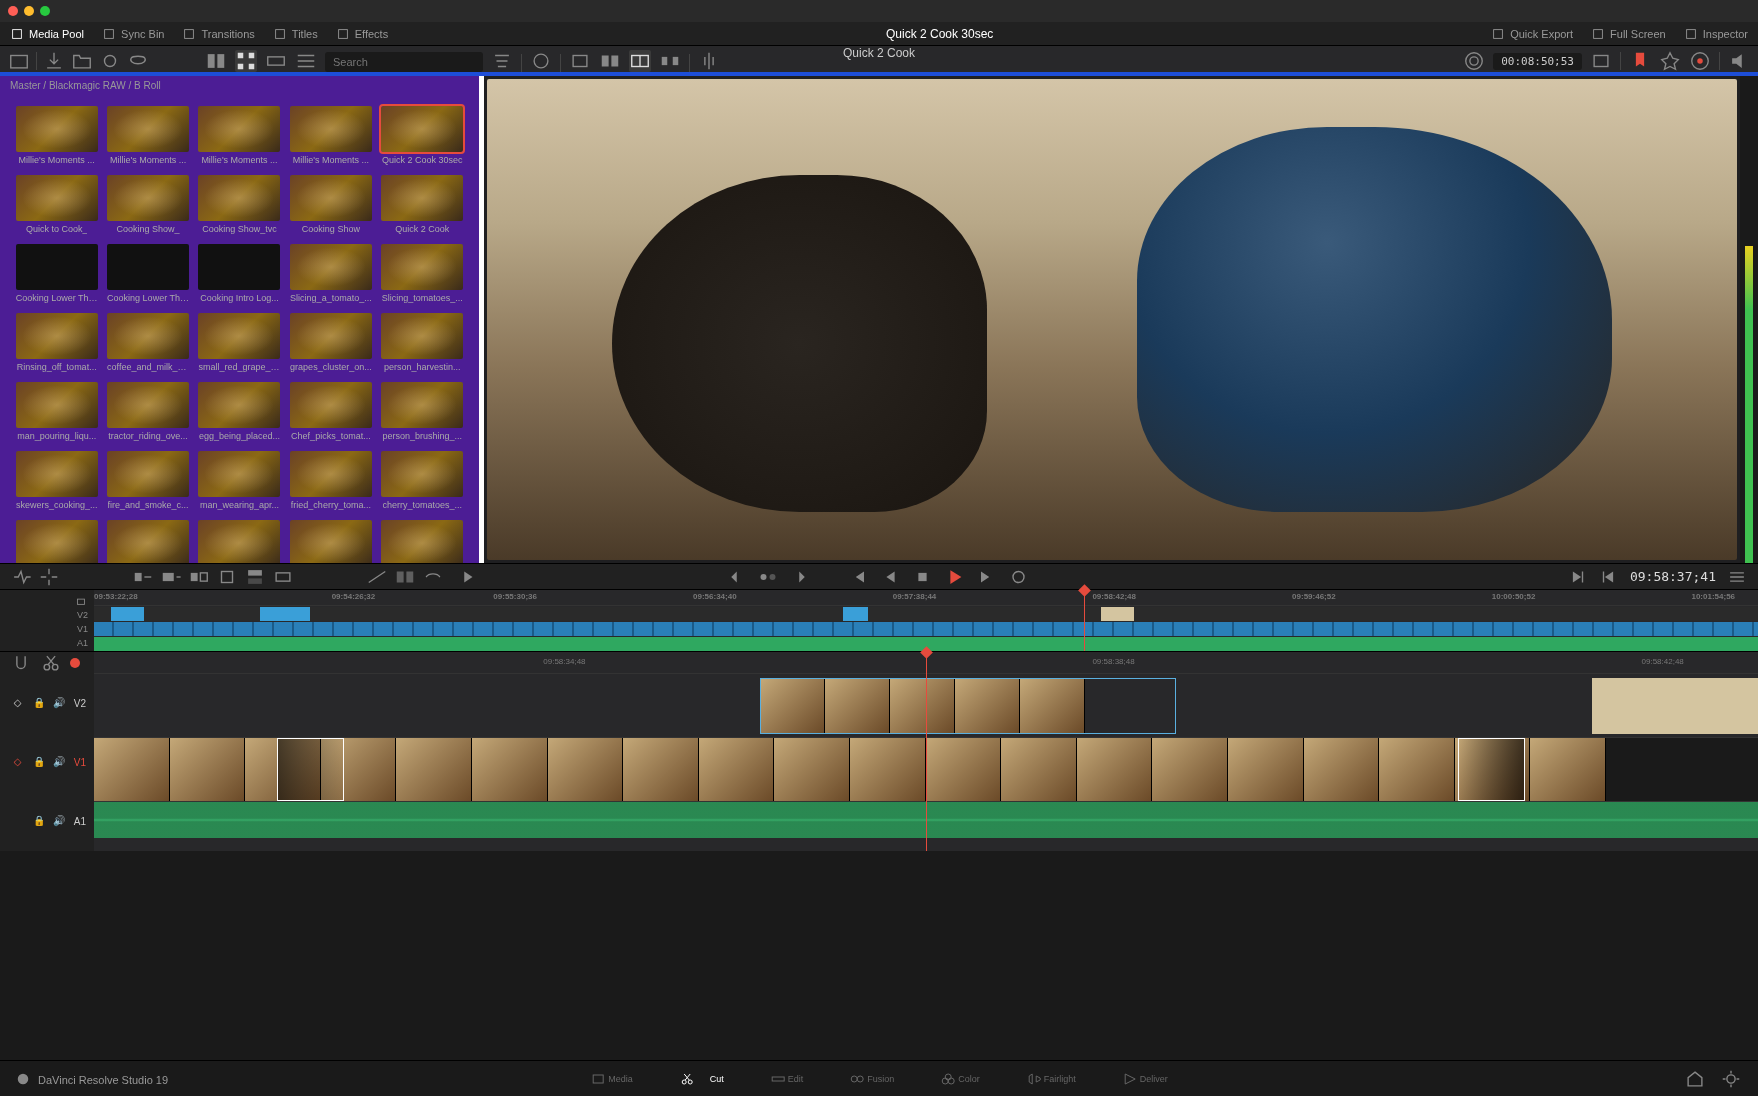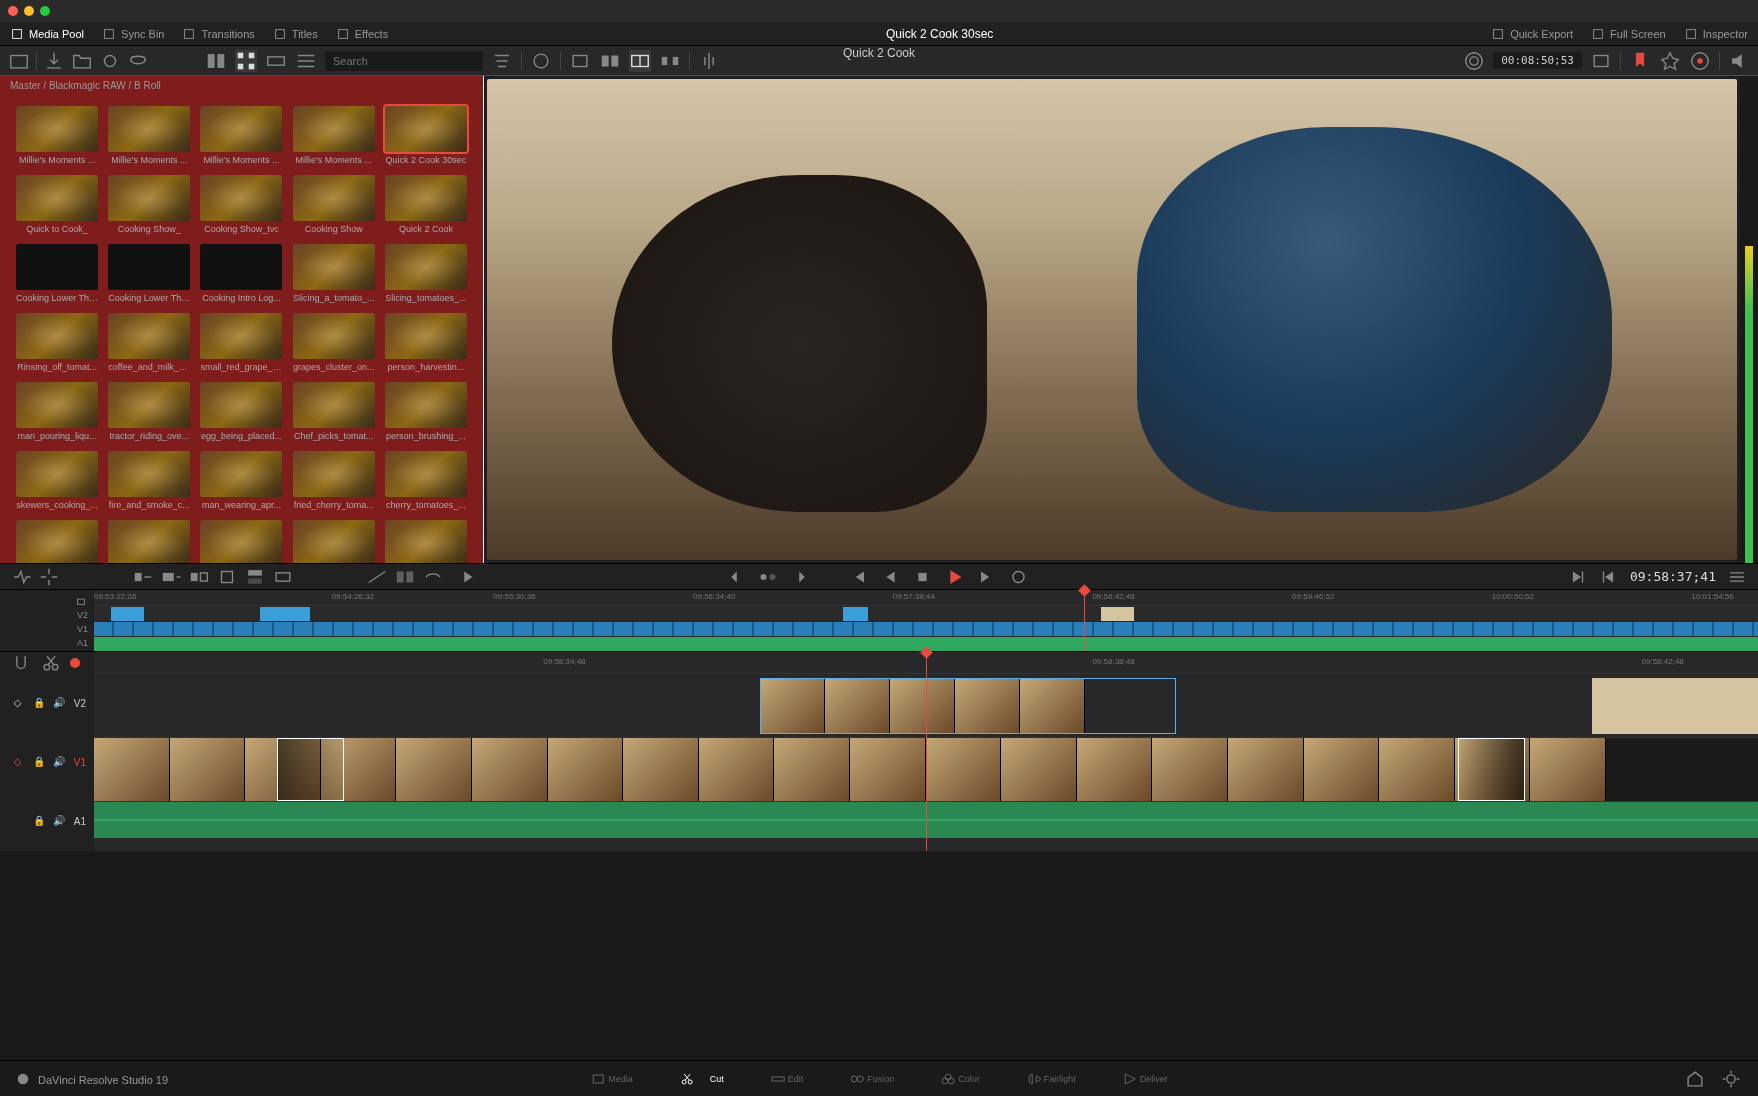--- a/index.html
+++ b/index.html
@@ -6,27 +6,27 @@
 body { background:#1a1a1a; color:#ccc; font-size:11px; width:1758px; height:1096px; overflow:hidden; position:relative; }
 .titlebar { height:22px; background:#2a2a2a; display:flex; align-items:center; padding:0 8px; }
 .traffic-lights { display:flex; gap:6px; }
 .tl { width:10px; height:10px; border-radius:50%; }
 .tl.red{background:#ff5f56}.tl.yellow{background:#ffbd2e}.tl.green{background:#27c93f}
 .topbar { height:24px; background:#212121; border-bottom:1px solid #000; display:flex; align-items:center; padding:0 10px; justify-content:space-between; }
 .tb-left,.tb-right { display:flex; gap:18px; align-items:center; }
 .tb-item { display:flex; align-items:center; gap:5px; cursor:pointer; color:#999; }
 .tb-item.active { color:#fff; }
 .ico { width:14px; height:14px; display:inline-block; }
-.toolrow { height:30px; background:#28282a; display:flex; align-items:center; padding:0 8px; gap:8px; border-bottom:1px solid #1d4ed8; }
+.toolrow { height:30px; background:#28282a; display:flex; align-items:flex-end; padding:0 8px; gap:8px; border-bottom:4px solid #1d4ed8; }
 .toolrow .sep { width:1px; height:18px; background:#444; }
 .btn-ico { width:22px; height:22px; display:flex; align-items:center; justify-content:center; cursor:pointer; color:#888; border-radius:2px; }
 .btn-ico.active { background:#3a3a3a; color:#ddd; }
 .search { flex:0 0 120px; height:20px; background:#1a1a1a; border:none; border-radius:3px; padding:0 8px; color:#ccc; font-size:11px; }
 .main { display:flex; height:487px; }
-.mediapool { width:484px; background:#7f1d1d; border-right:1px solid #ffffff; display:flex; flex-direction:column; }
+.mediapool { width:484px; background:#4c1d95; border-right:5px solid #ffffff; display:flex; flex-direction:column; }
 .breadcrumb { height:22px; padding:4px 10px; color:#999; font-size:10px; }
 .clips { flex:1; overflow:auto; padding:8px 14px; display:grid; grid-template-columns:repeat(5,1fr); gap:10px 6px; }
 .clip { display:flex; flex-direction:column; align-items:center; cursor:pointer; }
 .thumb { width:82px; height:46px; border-radius:2px; background:linear-gradient(135deg,#6b4226,#8b6914,#3a2a1a); position:relative; overflow:hidden; }
 .thumb::after { content:''; position:absolute; inset:0; background:radial-gradient(ellipse at center,rgba(255,220,180,0.3),transparent 60%); }
 .thumb.dark { background:#111; }
 .thumb.dark::after { display:none; }
 .thumb.sel { outline:2px solid #e64b3d; }
 .clip-lbl { font-size:9px; color:#aaa; margin-top:3px; max-width:82px; overflow:hidden; white-space:nowrap; text-overflow:ellipsis; }
 .viewer-area { flex:1; background:#1f1f21; display:flex; }
@@ -40,21 +40,21 @@
 .toolrow .right { margin-left:auto; display:flex; gap:8px; align-items:center; }
 .viewer-title { position:absolute; top:0; left:50%; transform:translateX(-50%); color:#ccc; font-size:12px; }
 .tc-display { background:#1a1a1a; padding:2px 8px; border-radius:3px; font-family:monospace; font-size:11px; color:#ccc; }
 .transport { height:26px; background:#212121; display:flex; align-items:center; padding:0 10px; gap:10px; border-top:1px solid #000; position:relative; }
 .transport .center { position:absolute; left:50%; transform:translateX(-50%); display:flex; gap:10px; align-items:center; }
 .transport .tc-right { margin-left:auto; font-family:monospace; font-size:13px; color:#ddd; }
 .play-btn { color:#e64b3d; }
 .upper-tl { height:62px; background:#28282a; border-top:1px solid #000; display:flex; }
 .tl-labels { width:94px; background:#212121; display:flex; flex-direction:column; justify-content:center; padding-right:6px; }
 .tl-lb { height:14px; display:flex; justify-content:flex-end; align-items:center; font-size:9px; color:#888; gap:4px; }
-.tl-tracks { flex:1; position:relative; }
+.tl-tracks { flex:1; position:relative;font-weight:bold; }
 .ruler { height:16px; position:relative; border-bottom:1px solid #333; }
 .ruler-tick { position:absolute; font-size:8px; color:#777; top:2px; }
 .track { height:14px; position:relative; margin-top:1px; }
 .track.v1 { background:repeating-linear-gradient(90deg,#2a7fb8 0,#2a7fb8 18px,#1a5a88 18px,#1a5a88 20px); }
 .track.a1 { background:#2fa860; }
 .track .seg { position:absolute; height:100%; background:#3a9fd8; top:0; }
 .playhead { position:absolute; top:0; bottom:0; width:1px; background:#e64b3d; z-index:10; }
 .playhead::before { content:''; position:absolute; top:-4px; left:-4px; width:9px; height:9px; background:#e64b3d; transform:rotate(45deg); }
 .lower-tl { height:200px; background:#28282a; border-top:1px solid #000; display:flex; }
 .lt-labels { width:94px; background:#212121; display:flex; flex-direction:column; }

